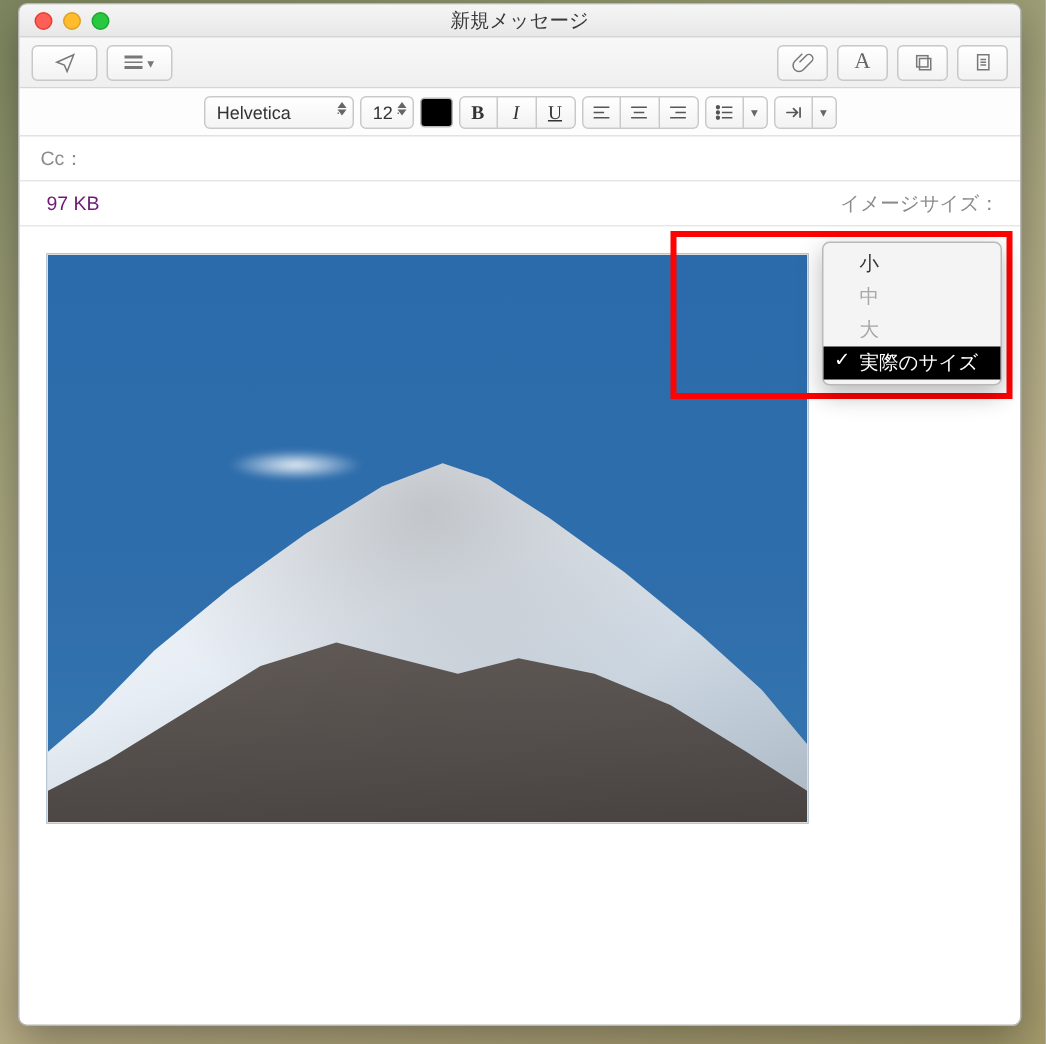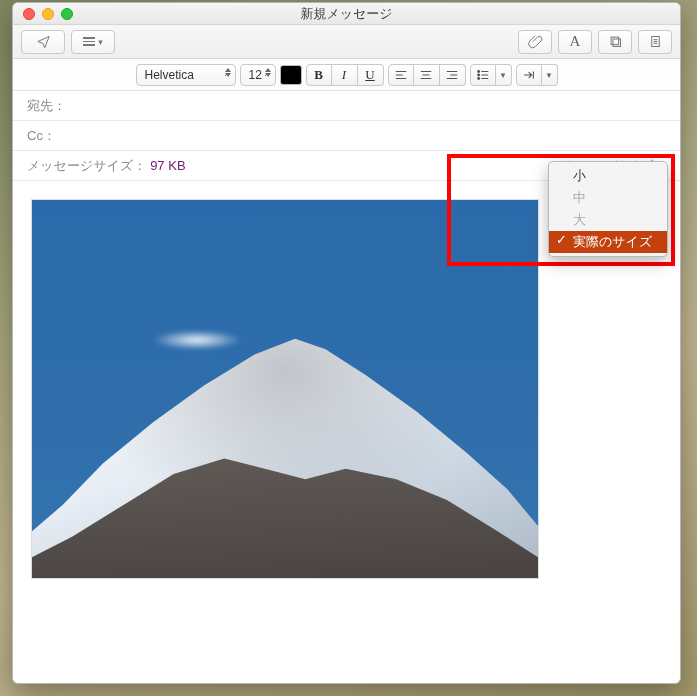--- a/index.html
+++ b/index.html
@@ -138,21 +138,21 @@
     padding:3px 0;
   }
   .dropdown .opt{
     padding:2px 10px 2px 24px;
     font-size:13px;
     color:#a7a7a7;
     position:relative;
   }
   .dropdown .opt.enabled{color:#333;}
   .dropdown .opt.selected{
-    background:#c2410c;color:#fff;
+    background:#000000;color:#fff;
   }
   .dropdown .opt.selected::before{
     content:"✓";position:absolute;left:7px;top:1px;font-size:13px;color:#fff;
   }
   
   .mailbody{
     padding:18px;
   }
   .photo{
     width:508px;height:380px;
@@ -298,27 +298,23 @@
             </svg>
           </div>
         <div class="gb" style="width:16px;">
             <span style="font-size:9px;color:#666;">▾</span>
           </div>
       </div>
     </div>
 
     <div class="fields">
       <div class="field">
-        <span class="lbl">宛先：</span>
-      </div>
-      <div class="field">
         <span class="lbl">Cc：</span>
       </div>
       <div class="sizerow">
-        <span class="left">メッセージサイズ：</span>
         <span class="kb">97 KB</span>
         <span class="right">イメージサイズ：</span>
       </div>
     </div>
 
     <div class="mailbody">
       <div class="photo">
         <div class="sky"></div>
         <div class="snow"></div>
         <div class="ridge"></div>

